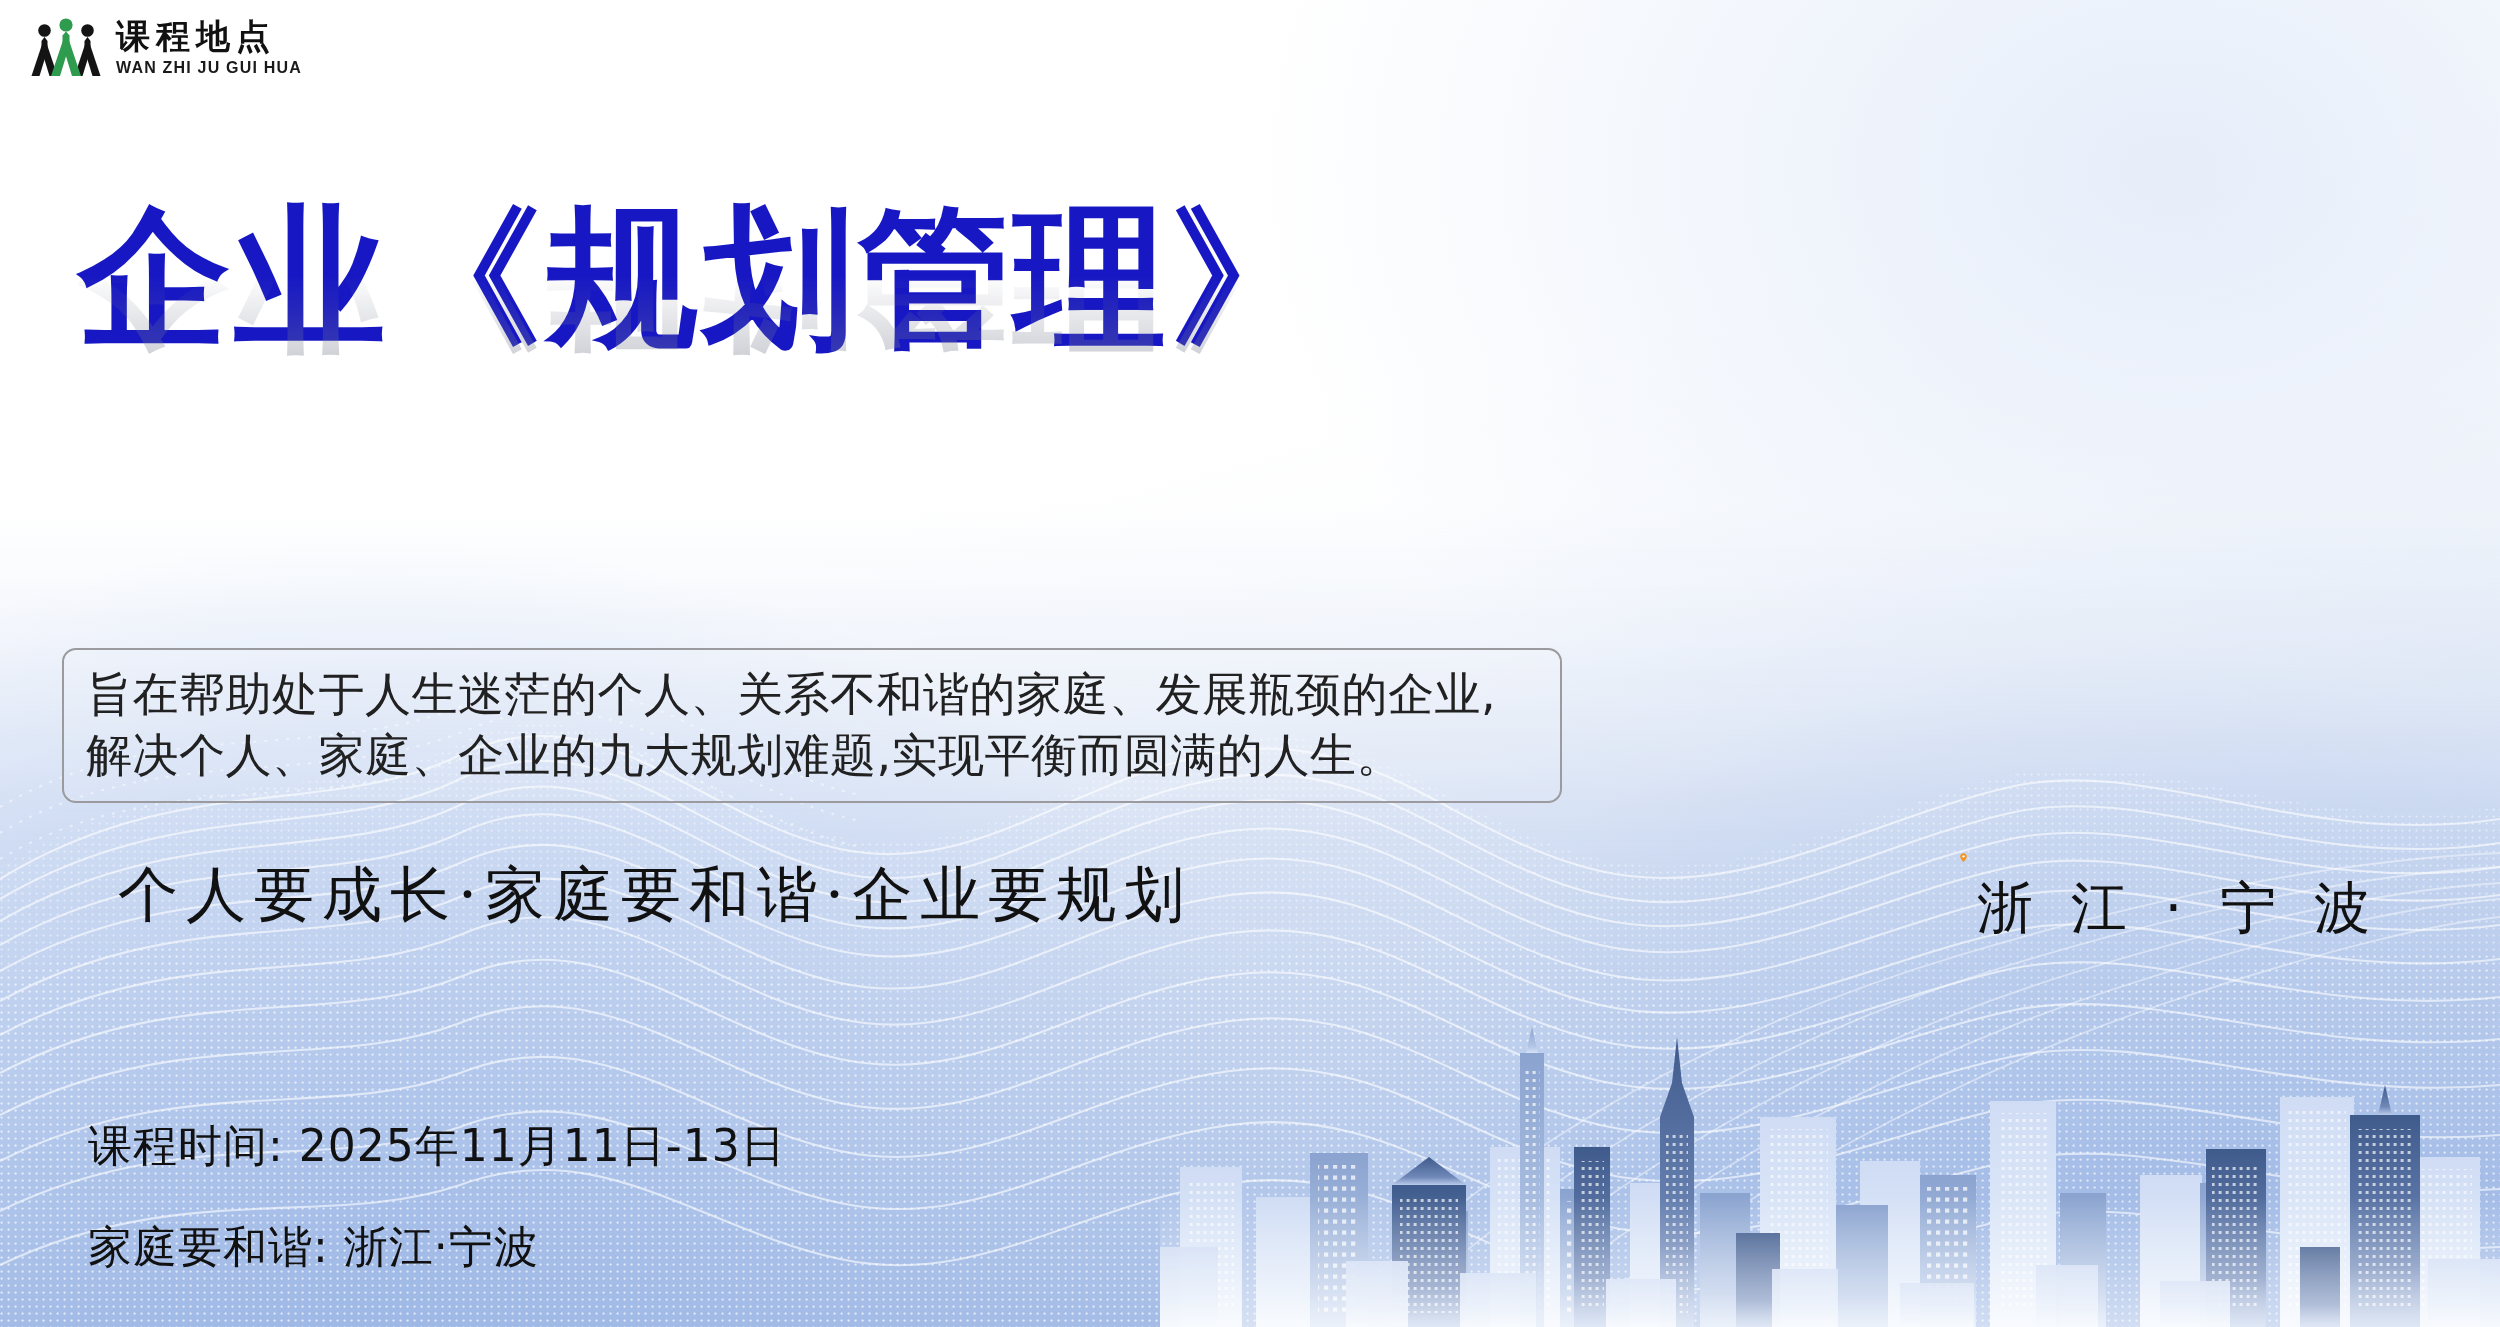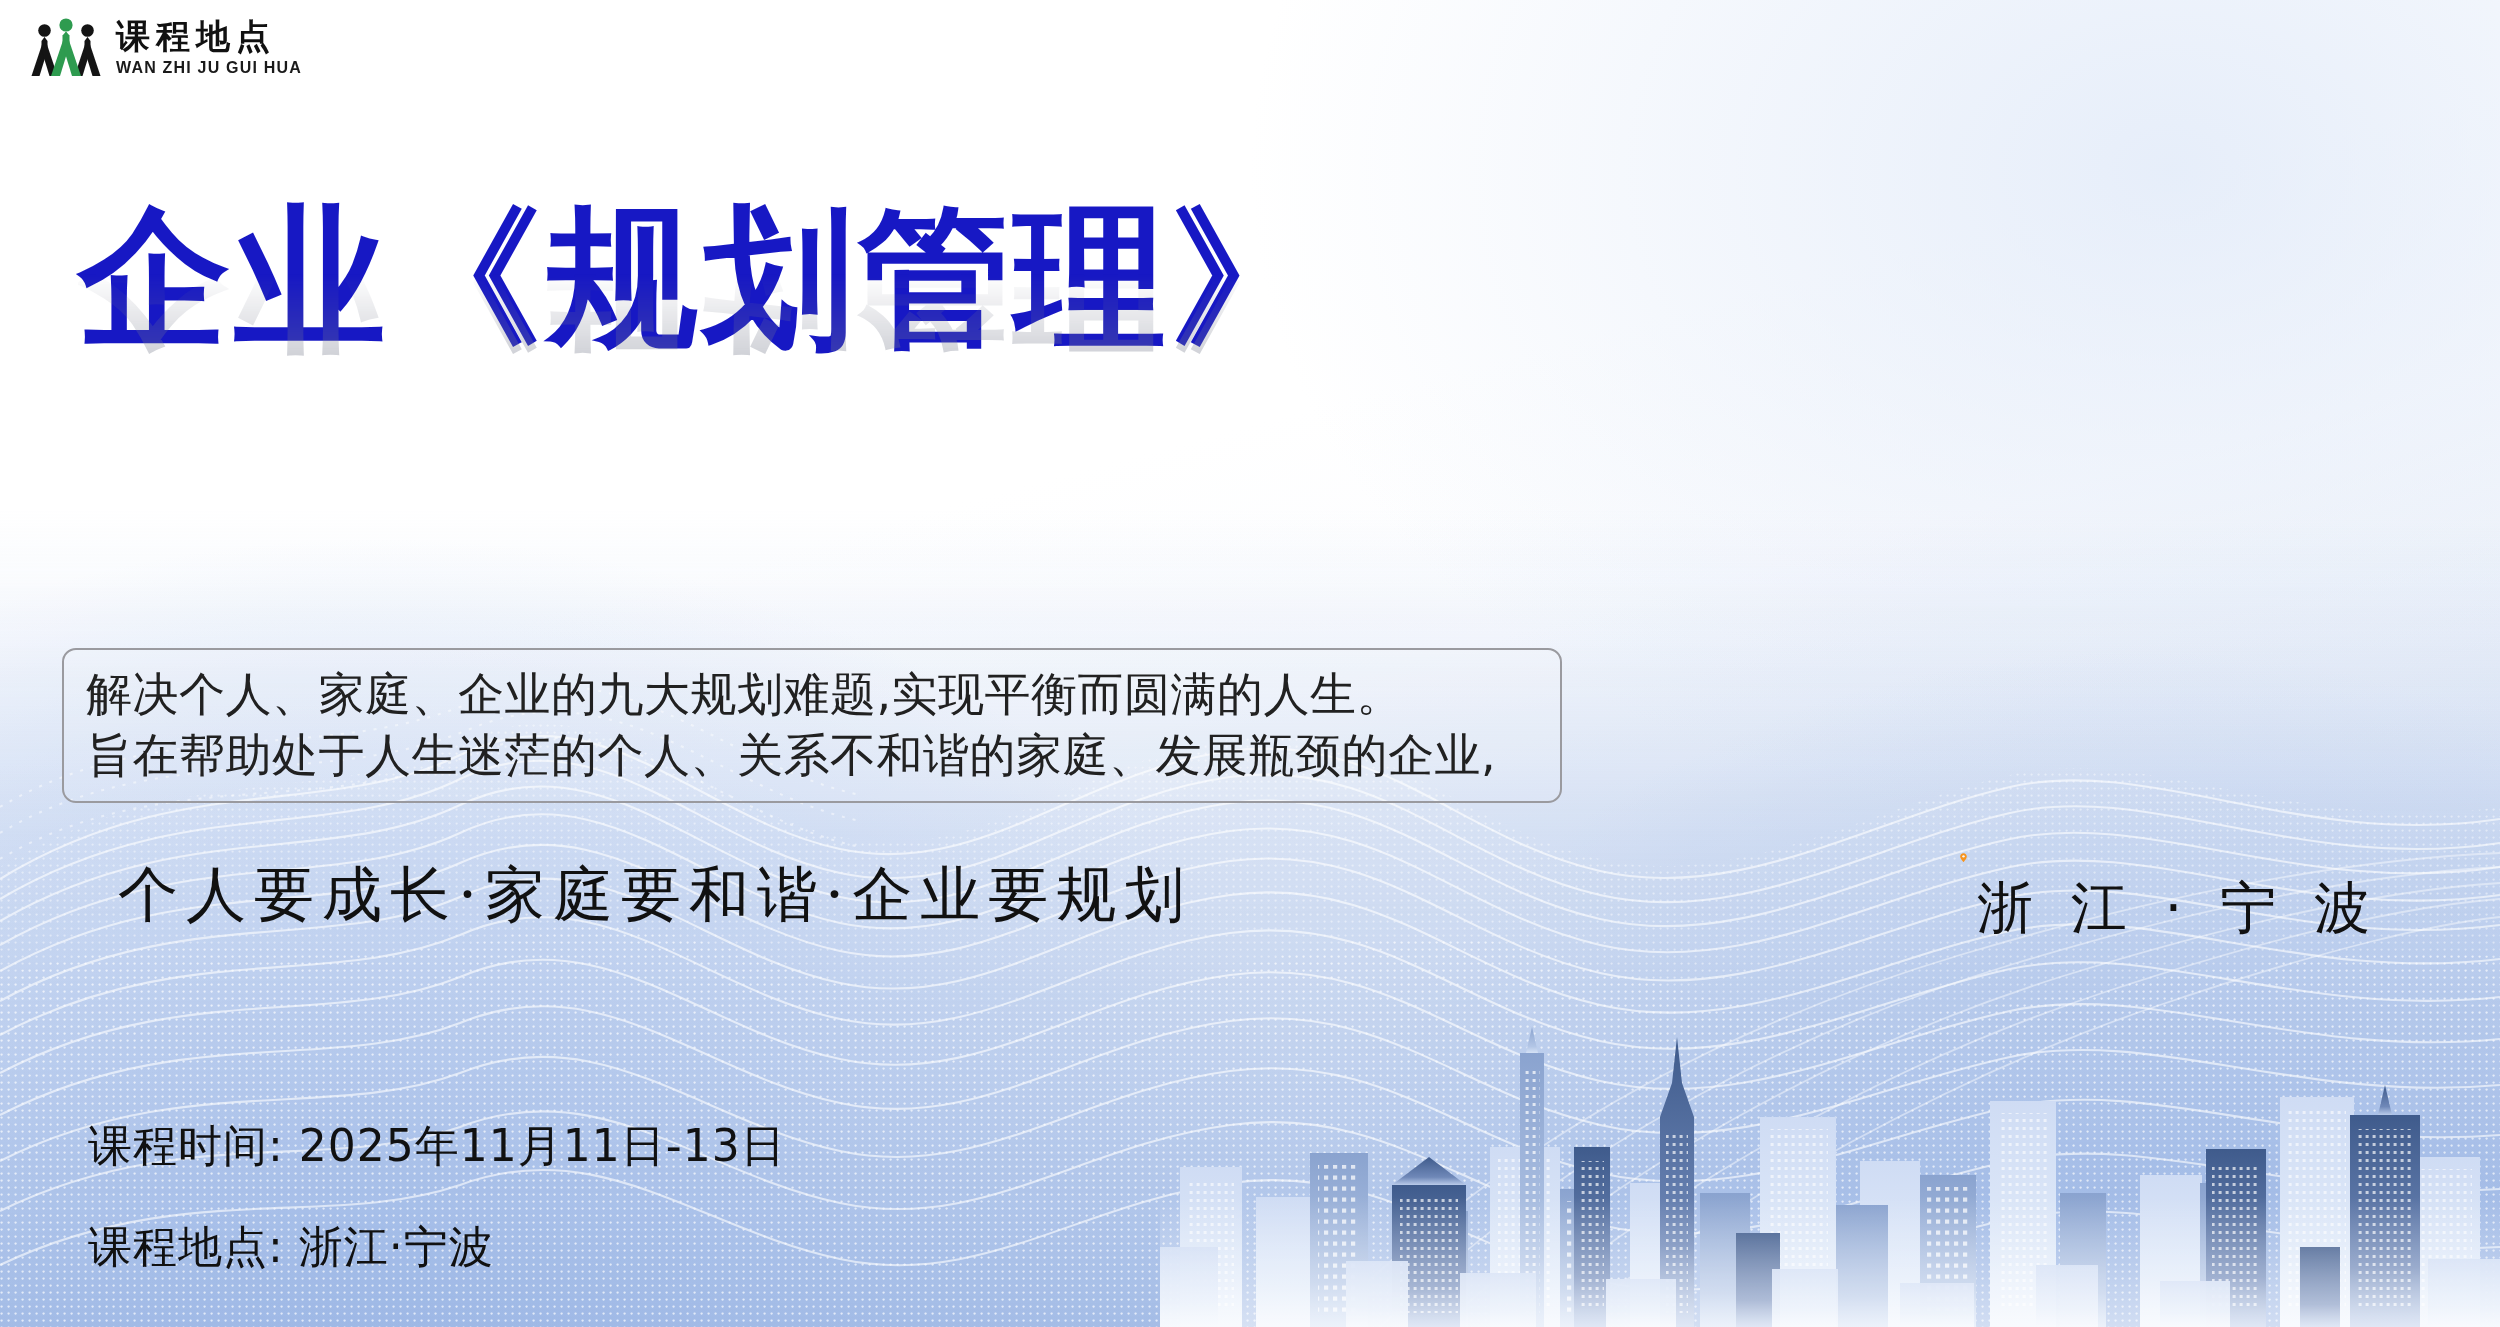--- a/index.html
+++ b/index.html
@@ -227,29 +227,29 @@
       <span class="logo-en">WAN ZHI JU GUI HUA</span>
     </span>
   </div>
 
   <div class="title-wrap">
     <div class="title">企业《规划管理》</div>
     <div class="title-reflection" aria-hidden="true">企业《规划管理》</div>
   </div>
 
   <div class="desc-box">
+    <div class="desc-line">旨在帮助处于人生迷茫的个人、关系不和谐的家庭、发展瓶颈的企业,</div>
     <div class="desc-line">解决个人、家庭、企业的九大规划难题,实现平衡而圆满的人生。</div>
-    <div class="desc-line">旨在帮助处于人生迷茫的个人、关系不和谐的家庭、发展瓶颈的企业,</div>
   </div>
 
   <div class="slogan">个人要成长·家庭要和谐·企业要规划</div>
 
   <div class="course-info">
     <div class="course-line">课程时间: 2025年11月11日-13日</div>
-    <div class="course-line">课程地点: 浙江·宁波</div>
+    <div class="course-line">家庭要和谐: 浙江·宁波</div>
   </div>
 
   <div class="location-badge">
     <span class="pin-icon">
       <svg viewBox="0 0 86 112" xmlns="http://www.w3.org/2000/svg">
         <path d="M43 2 C20.4 2 2 20.2 2 42.6 C2 62 23.5 88 38.6 108.4
                  C40.8 111.4 45.2 111.4 47.4 108.4 C62.5 88 84 62 84 42.6
                  C84 20.2 65.6 2 43 2 Z" fill="#F7941D"></path>
         <circle cx="43" cy="41" r="14.5" fill="#f4f7fc"></circle>
       </svg>

